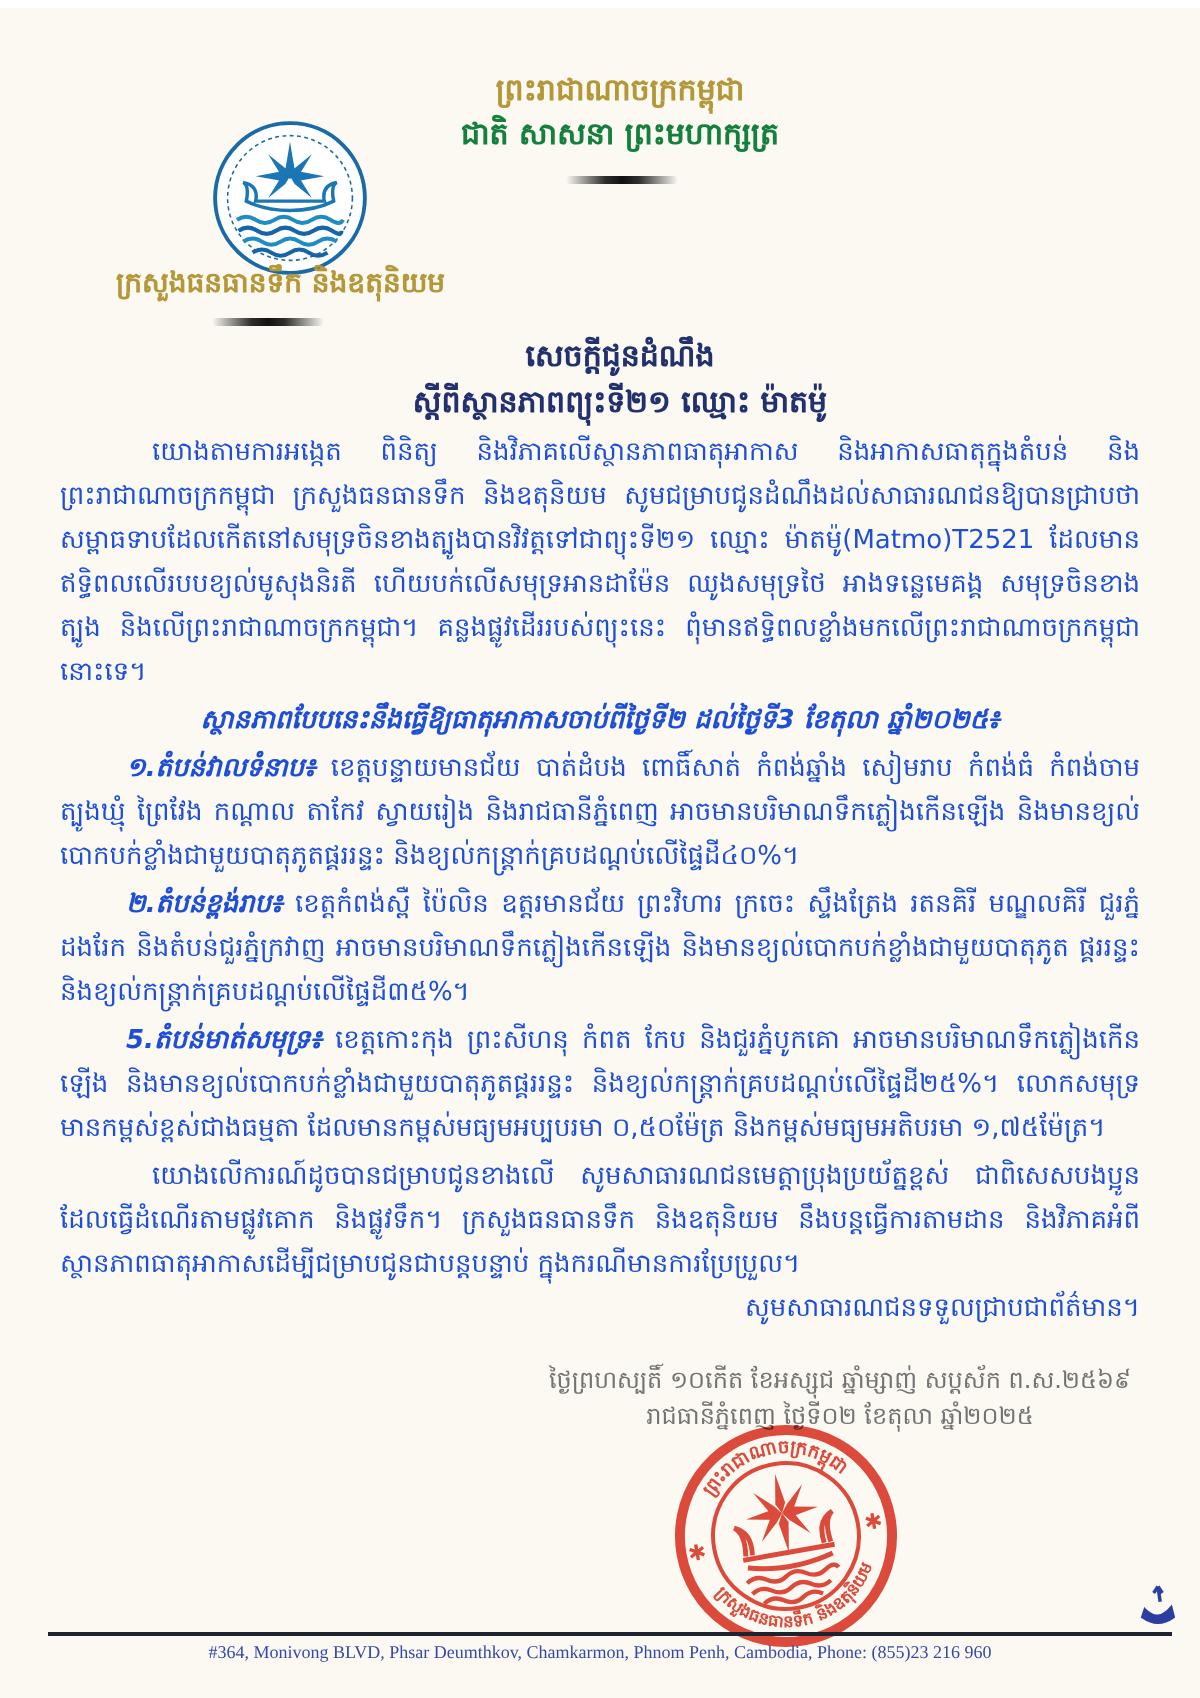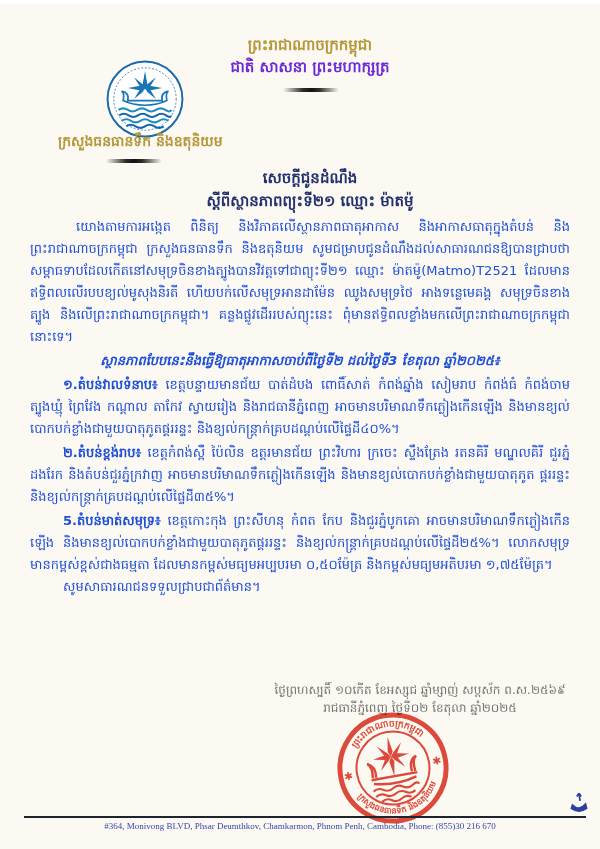--- a/index.html
+++ b/index.html
@@ -4,44 +4,44 @@
 <style>
   html,body{margin:0;padding:0;}
   .page{
     position:relative;width:600px;height:849px;margin:4px auto;
     background:#fbf9f2;overflow:hidden;
     font-family:"DejaVu Sans","Liberation Sans",sans-serif;
   }
   
   .kingdom{position:absolute;left:180px;top:30px;width:260px;text-align:center;}
   .kingdom .l1{font-size:15px;font-weight:bold;color:#b49738;line-height:22px;}
-  .kingdom .l2{font-size:15px;font-weight:bold;color:#6d28d9;line-height:22px;}
+  .kingdom .l2{font-size:15px;font-weight:bold;color:#15803d;line-height:22px;}
   .tassel{position:absolute;height:4px;border-radius:2px;
     background:linear-gradient(90deg,rgba(40,40,40,0) 0%,#2e2e2e 35%,#111 50%,#2e2e2e 65%,rgba(40,40,40,0) 100%);}
   .tassel.t1{left:283px;top:84px;width:56px;}
   .tassel.t2{left:106px;top:155px;width:56px;}
   .logo{position:absolute;left:106px;top:56px;width:78px;height:78px;}
   .ministry-name{position:absolute;left:58px;top:128px;width:240px;
     font-size:14px;font-weight:bold;color:#b49738;}
   
   .doc-title{position:absolute;left:0;top:163px;width:620px;text-align:center;color:#22306e;}
   .doc-title .t1{font-size:15px;font-weight:bold;line-height:22px;}
   .doc-title .t2{font-size:15px;font-weight:bold;line-height:24px;}
   
   .body-text{
     position:absolute;left:30px;top:212px;width:540px;
     color:#1d4ed8;font-size:13px;line-height:22px;text-align:justify;
   }
   .body-text p{margin:0;}
   .p-indent{text-indent:46px;}
   .weather-intro{text-align:center;font-weight:bold;font-style:italic;margin-top:2px !important;}
   .section{ text-indent:33px;margin-top:2px !important;}
-  .section .lead{font-weight:bold;}
+  .section .lead{font-weight:bold;font-style:italic;}
   .advice{margin-top:2px !important;}
-  .closing{text-indent:33px;margin-top:0 !important;text-align:left;}
+  .closing{text-indent:33px;margin-top:0 !important;text-align:right;}
   
   .date-block{position:absolute;left:240px;top:677px;width:360px;text-align:center;
     color:#737373;font-size:12px;line-height:18px;}
   .stamp{position:absolute;left:330px;top:706px;width:126px;height:116px;
     transform:rotate(-10deg);mix-blend-mode:multiply;opacity:.92;}
   .ink-mark{position:absolute;left:566px;top:786px;width:26px;height:26px;}
   
   .footer-rule{position:absolute;left:24px;top:812px;width:562px;height:0;
     border-top:2px solid #1d2430;}
   .footer{position:absolute;left:0;top:816px;width:600px;text-align:center;}
@@ -93,20 +93,21 @@
     <div class="t1">សេចក្តីជូនដំណឹង</div>
     <div class="t2">ស្តីពីស្ថានភាពព្យុះទី២១ ឈ្មោះ ម៉ាតម៉ូ</div>
   </div>
 
   <div class="body-text">
     <p class="p-indent">យោងតាមការអង្កេត ពិនិត្យ និងវិភាគលើស្ថានភាពធាតុអាកាស និងអាកាសធាតុក្នុងតំបន់ និងព្រះរាជាណាចក្រកម្ពុជា ក្រសួងធនធានទឹក និងឧតុនិយម សូមជម្រាបជូនដំណឹងដល់សាធារណជនឱ្យបានជ្រាបថា សម្ពាធទាបដែលកើតនៅសមុទ្រចិនខាងត្បូងបានវិវត្តទៅជាព្យុះទី២១ ឈ្មោះ ម៉ាតម៉ូ(Matmo)T2521 ដែលមានឥទ្ធិពលលើរបបខ្យល់មូសុងនិរតី ហើយបក់លើសមុទ្រអានដាម៉ែន ឈូងសមុទ្រថៃ អាងទន្លេមេគង្គ សមុទ្រចិនខាងត្បូង និងលើព្រះរាជាណាចក្រកម្ពុជា។ គន្លងផ្លូវដើររបស់ព្យុះនេះ ពុំមានឥទ្ធិពលខ្លាំងមកលើព្រះរាជាណាចក្រកម្ពុជានោះទេ។</p>
     <p class="weather-intro">ស្ថានភាពបែបនេះនឹងធ្វើឱ្យធាតុអាកាសចាប់ពីថ្ងៃទី២ ដល់ថ្ងៃទី3 ខែតុលា ឆ្នាំ២០២៥៖</p>
     <p class="section"><span class="lead">១.តំបន់វាលទំនាប៖</span><span> ខេត្តបន្ទាយមានជ័យ បាត់ដំបង ពោធិ៍សាត់ កំពង់ឆ្នាំង សៀមរាប កំពង់ធំ កំពង់ចាម ត្បូងឃ្មុំ ព្រៃវែង កណ្តាល តាកែវ ស្វាយរៀង និងរាជធានីភ្នំពេញ អាចមានបរិមាណទឹកភ្លៀងកើនឡើង និងមានខ្យល់បោកបក់ខ្លាំងជាមួយបាតុភូតផ្គររន្ទះ និងខ្យល់កន្ត្រាក់គ្របដណ្តប់លើផ្ទៃដី៤០%។</span></p>
     <p class="section"><span class="lead">២.តំបន់ខ្ពង់រាប៖</span><span> ខេត្តកំពង់ស្ពឺ ប៉ៃលិន ឧត្តរមានជ័យ ព្រះវិហារ ក្រចេះ ស្ទឹងត្រែង រតនគិរី មណ្ឌលគិរី ជួរភ្នំដងរែក និងតំបន់ជួរភ្នំក្រវាញ អាចមានបរិមាណទឹកភ្លៀងកើនឡើង និងមានខ្យល់បោកបក់ខ្លាំងជាមួយបាតុភូត ផ្គររន្ទះ និងខ្យល់កន្ត្រាក់គ្របដណ្តប់លើផ្ទៃដី៣៥%។</span></p>
     <p class="section"><span class="lead">5.តំបន់មាត់សមុទ្រ៖</span><span> ខេត្តកោះកុង ព្រះសីហនុ កំពត កែប និងជួរភ្នំបូកគោ អាចមានបរិមាណទឹកភ្លៀងកើនឡើង និងមានខ្យល់បោកបក់ខ្លាំងជាមួយបាតុភូតផ្គររន្ទះ និងខ្យល់កន្ត្រាក់គ្របដណ្តប់លើផ្ទៃដី២៥%។ លោកសមុទ្រមានកម្ពស់ខ្ពស់ជាងធម្មតា ដែលមានកម្ពស់មធ្យមអប្បបរមា ០,៥០ម៉ែត្រ និងកម្ពស់មធ្យមអតិបរមា ១,៧៥ម៉ែត្រ។</span></p>
+    <p class="p-indent advice">យោងលើការណ៍ដូចបានជម្រាបជូនខាងលើ សូមសាធារណជនមេត្តាប្រុងប្រយ័ត្នខ្ពស់ ជាពិសេសបងប្អូនដែលធ្វើដំណើរតាមផ្លូវគោក និងផ្លូវទឹក។ ក្រសួងធនធានទឹក និងឧតុនិយម នឹងបន្តធ្វើការតាមដាន និងវិភាគអំពីស្ថានភាពធាតុអាកាសដើម្បីជម្រាបជូនជាបន្តបន្ទាប់ ក្នុងករណីមានការប្រែប្រួល។</p>
     <p class="closing">សូមសាធារណជនទទួលជ្រាបជាព័ត៌មាន។</p>
   </div>
 
   <div class="date-block">
     <div>ថ្ងៃព្រហស្បតិ៍ ១០កើត ខែអស្សុជ ឆ្នាំម្សាញ់ សប្តស័ក ព.ស.២៥៦៩</div>
     <div>រាជធានីភ្នំពេញ ថ្ងៃទី០២ ខែតុលា ឆ្នាំ២០២៥</div>
   </div>
 
   <div class="stamp">
     <svg viewBox="0 0 140 140" width="126" height="116">
@@ -154,16 +155,16 @@
   </div>
 
   <div class="ink-mark">
     <svg viewBox="0 0 24 24" width="26" height="26">
       <path d="M12 3 L13 10 M12 3 L10 6 M12 3 L14 6 M6 14 Q12 20 18 13 L19 17 Q12 22 5 17 Z" fill="#2b3fa0" stroke="#2b3fa0" stroke-width="1.6"></path>
     </svg>
   </div>
 
   <div class="footer-rule"></div>
   <div class="footer">
-    <div class="en">#364, Monivong BLVD, Phsar Deumthkov, Chamkarmon, Phnom Penh, Cambodia, Phone: (855)30 216 670</div>
+    <div class="en">#364, Monivong BLVD, Phsar Deumthkov, Chamkarmon, Phnom Penh, Cambodia, Phone: (855)23 216 960</div>
   </div>
 
 </div>
 
 </body></html>

